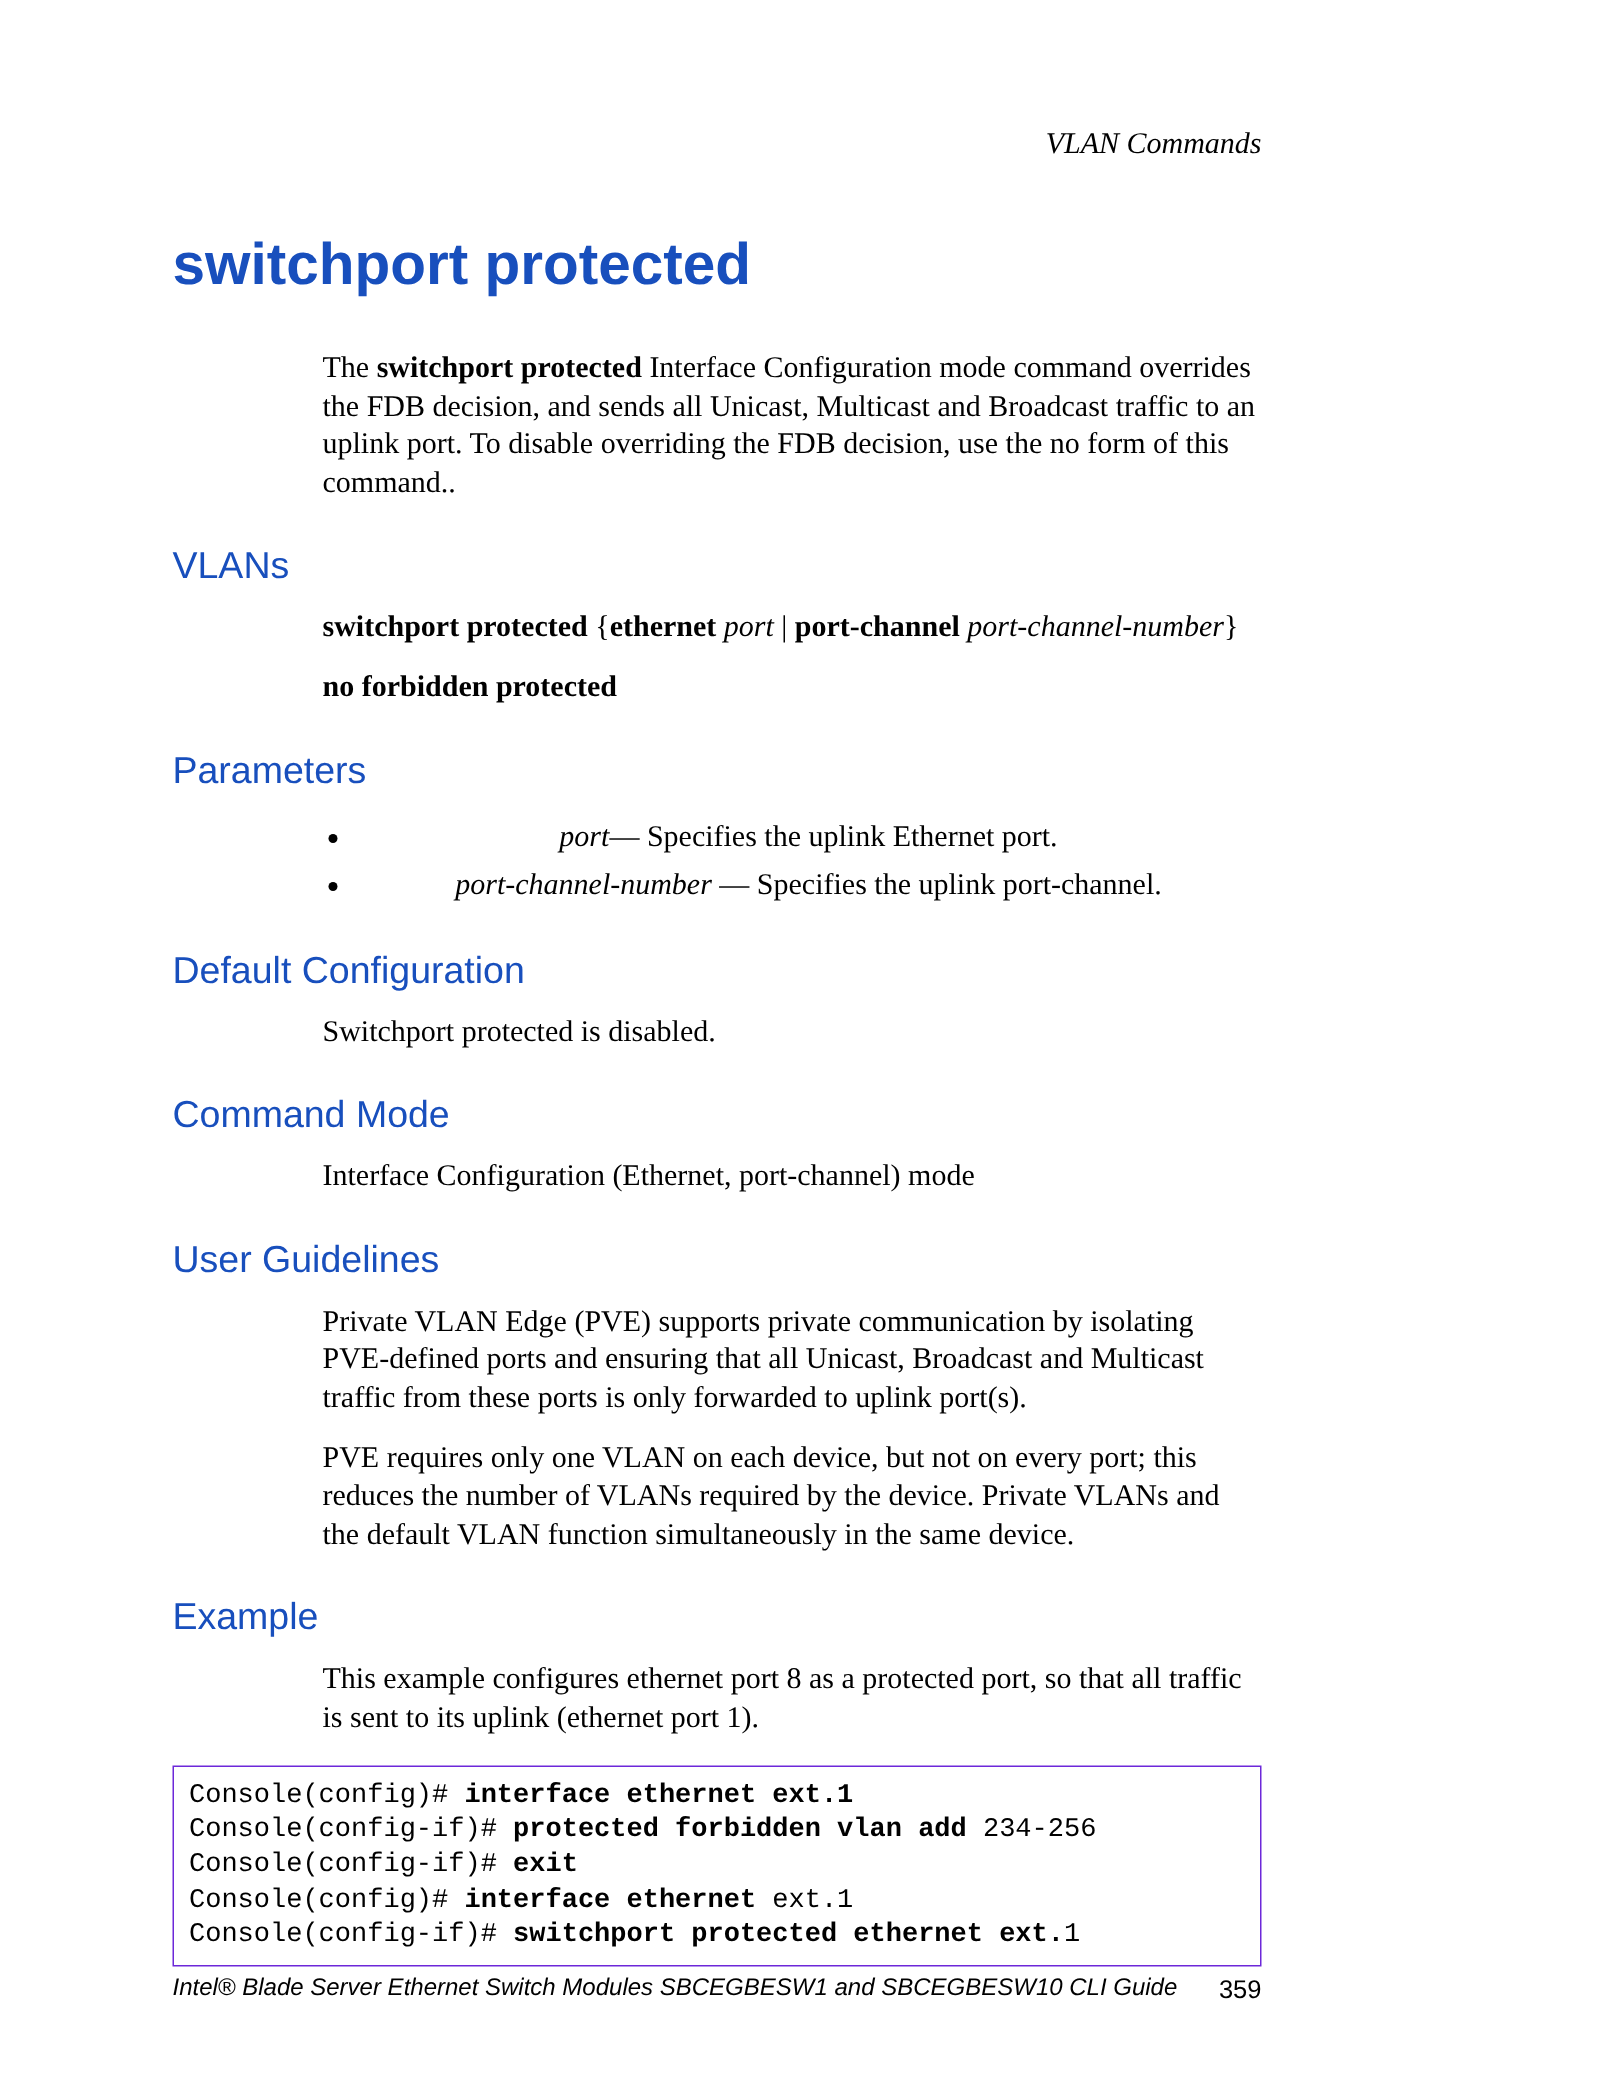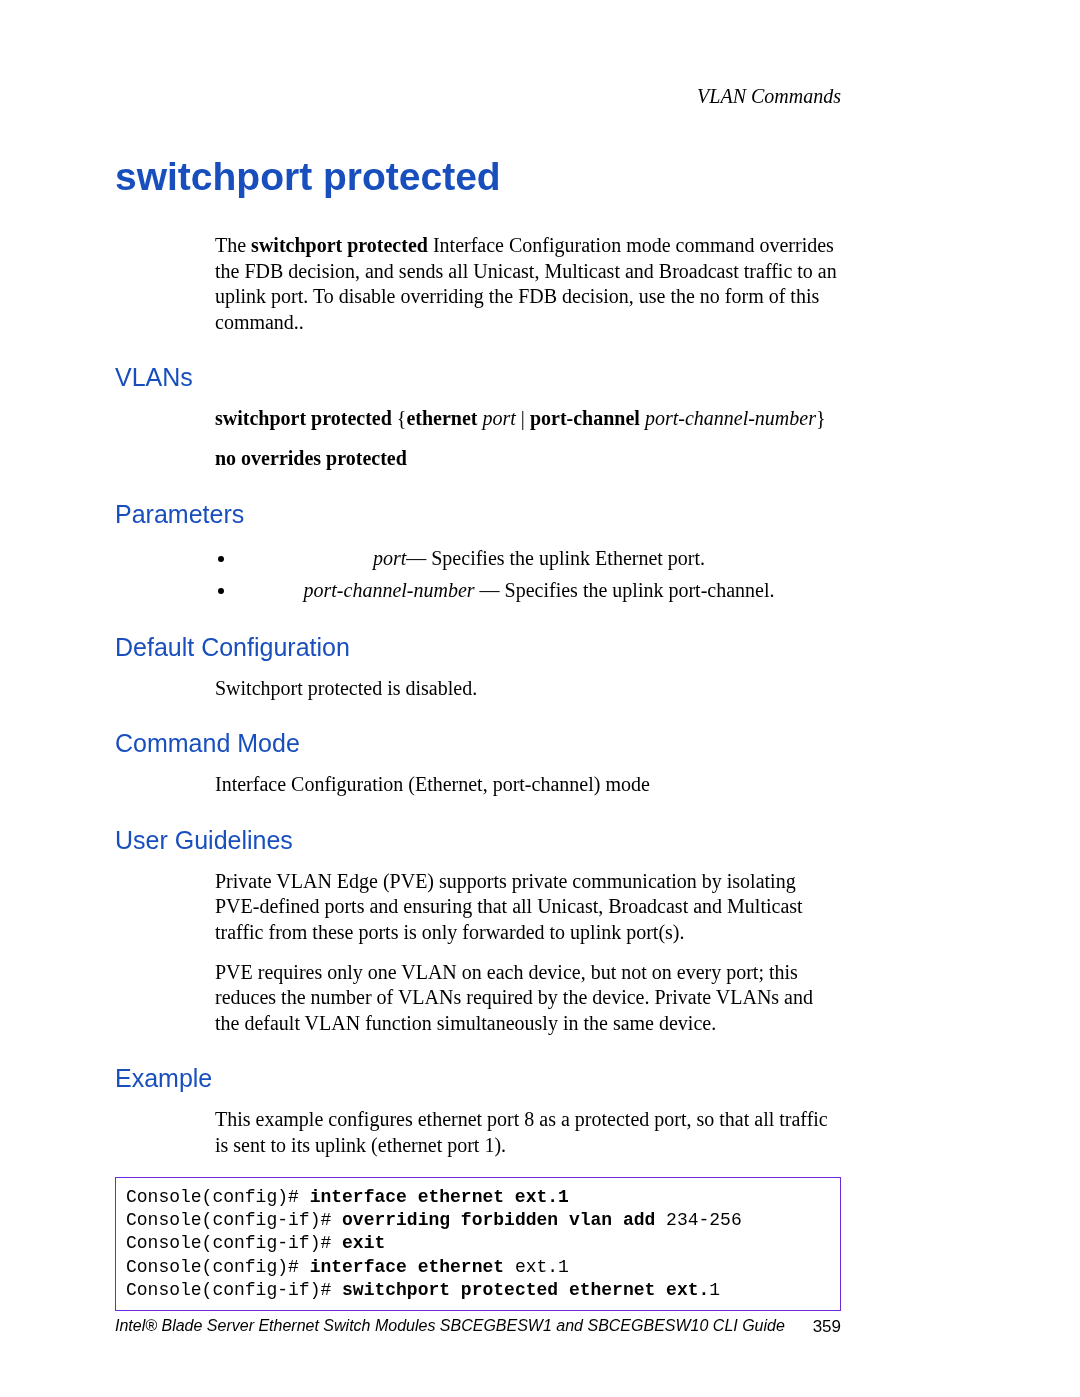--- a/index.html
+++ b/index.html
@@ -96,21 +96,21 @@
     <p>
       <span>The </span><span class="bold">switchport protected</span><span> Interface Configuration mode command overrides the FDB decision, and sends all Unicast, Multicast and Broadcast traffic to an uplink port. To disable overriding the FDB decision, use the no form of this command..</span>
     </p>
   </div>
 
   <h2 class="section-heading">VLANs</h2>
   <div class="body-col">
     <p class="syntax-line">
       <span class="bold">switchport protected</span><span> {</span><span class="bold">ethernet</span><span> </span><i>port</i><span> | </span><span class="bold">port-channel</span><span> </span><i>port-channel-number</i><span>}</span>
     </p>
-    <p class="syntax-line bold">no overrides protected</p>
+    <p class="syntax-line bold">no forbidden protected</p>
   </div>
 
   <h2 class="section-heading">Parameters</h2>
   <div class="body-col">
     <ul class="param-list">
       <li>
         <i>port</i><span>— Specifies the uplink Ethernet port.</span>
       </li>
       <li>
         <i>port-channel-number</i><span> — Specifies the uplink port-channel.</span>
@@ -134,21 +134,21 @@
     <p>PVE requires only one VLAN on each device, but not on every port; this reduces the number of VLANs required by the device. Private VLANs and the default VLAN function simultaneously in the same device.</p>
   </div>
 
   <h2 class="section-heading">Example</h2>
   <div class="body-col">
     <p>This example configures ethernet port 8 as a protected port, so that all traffic is sent to its uplink (ethernet port 1).</p>
   </div>
 
   <div class="code-box">
     <div class="code-line"><span>Console(config)# </span><span class="bold">interface ethernet ext.1</span></div>
-    <div class="code-line"><span>Console(config-if)# </span><span class="bold">overriding forbidden vlan add </span><span>234-256</span></div>
+    <div class="code-line"><span>Console(config-if)# </span><span class="bold">protected forbidden vlan add </span><span>234-256</span></div>
     <div class="code-line"><span>Console(config-if)# </span><span class="bold">exit</span></div>
     <div class="code-line"><span>Console(config)# </span><span class="bold">interface ethernet </span><span>ext.1</span></div>
     <div class="code-line"><span>Console(config-if)# </span><span class="bold">switchport protected ethernet ext.</span><span>1</span></div>
   </div>
 
   <div class="footer">
     <span>Intel® Blade Server Ethernet Switch Modules SBCEGBESW1 and SBCEGBESW10 CLI Guide</span>
     <span class="footer-page">359</span>
   </div>
 

